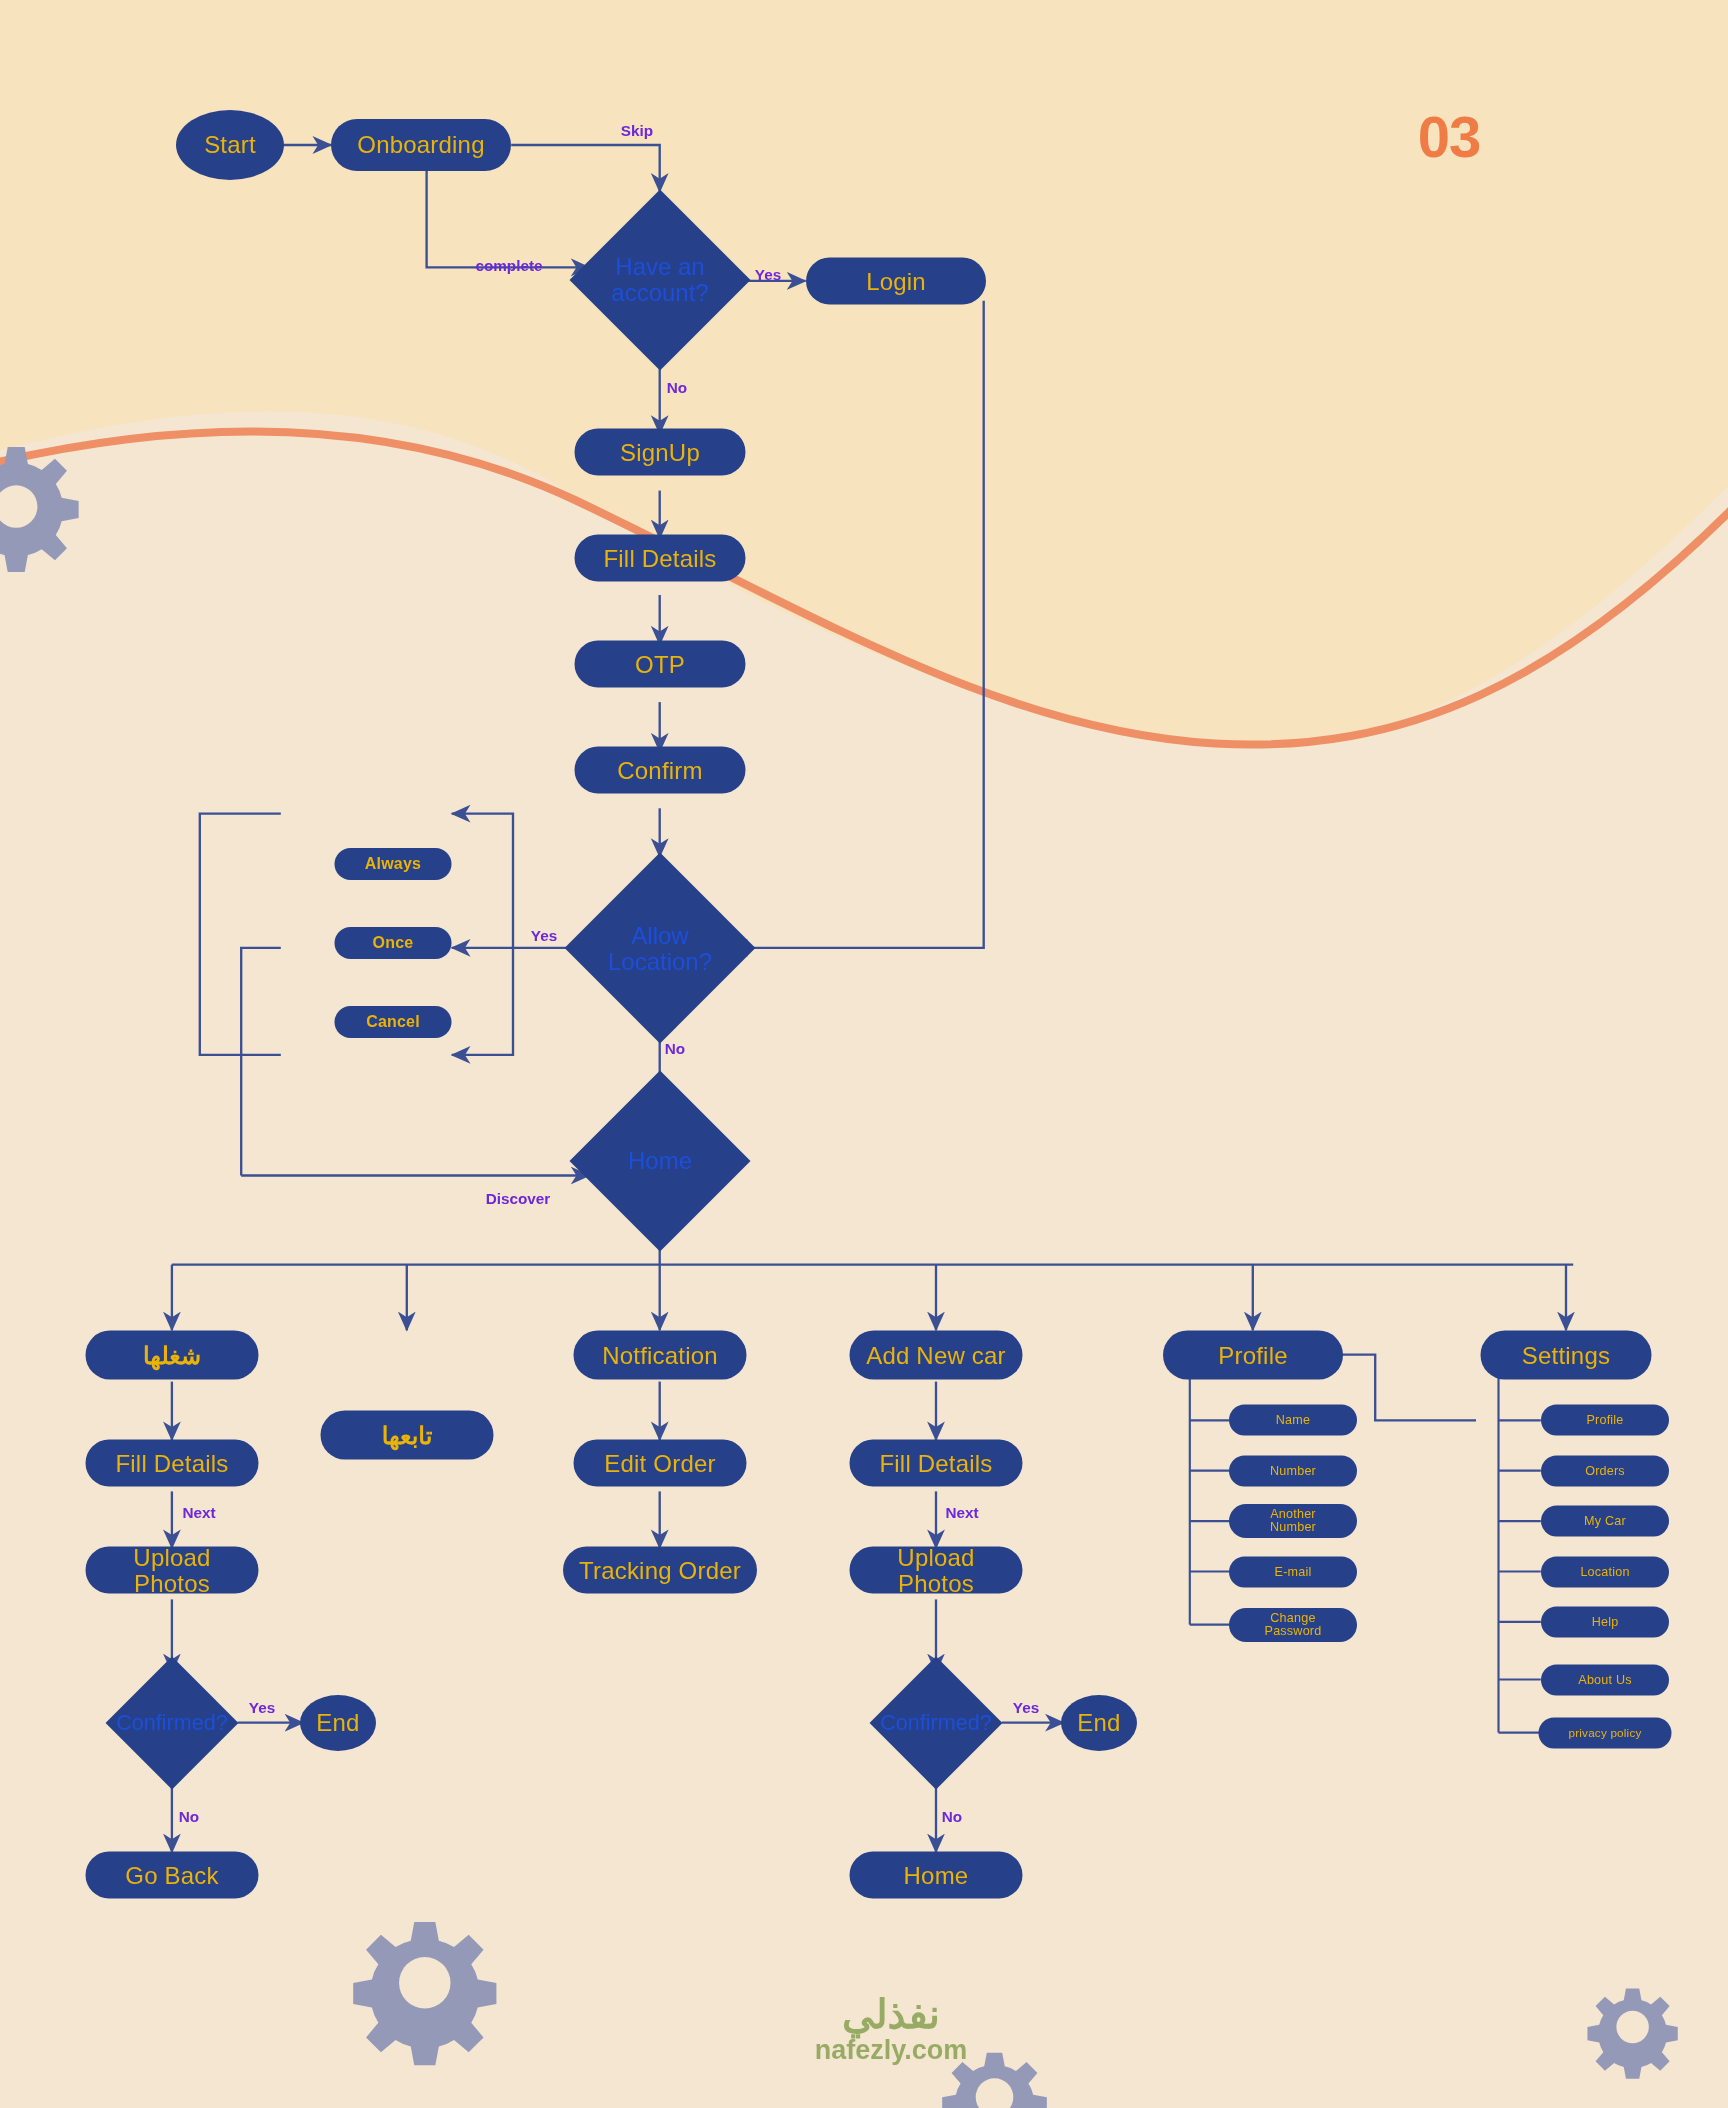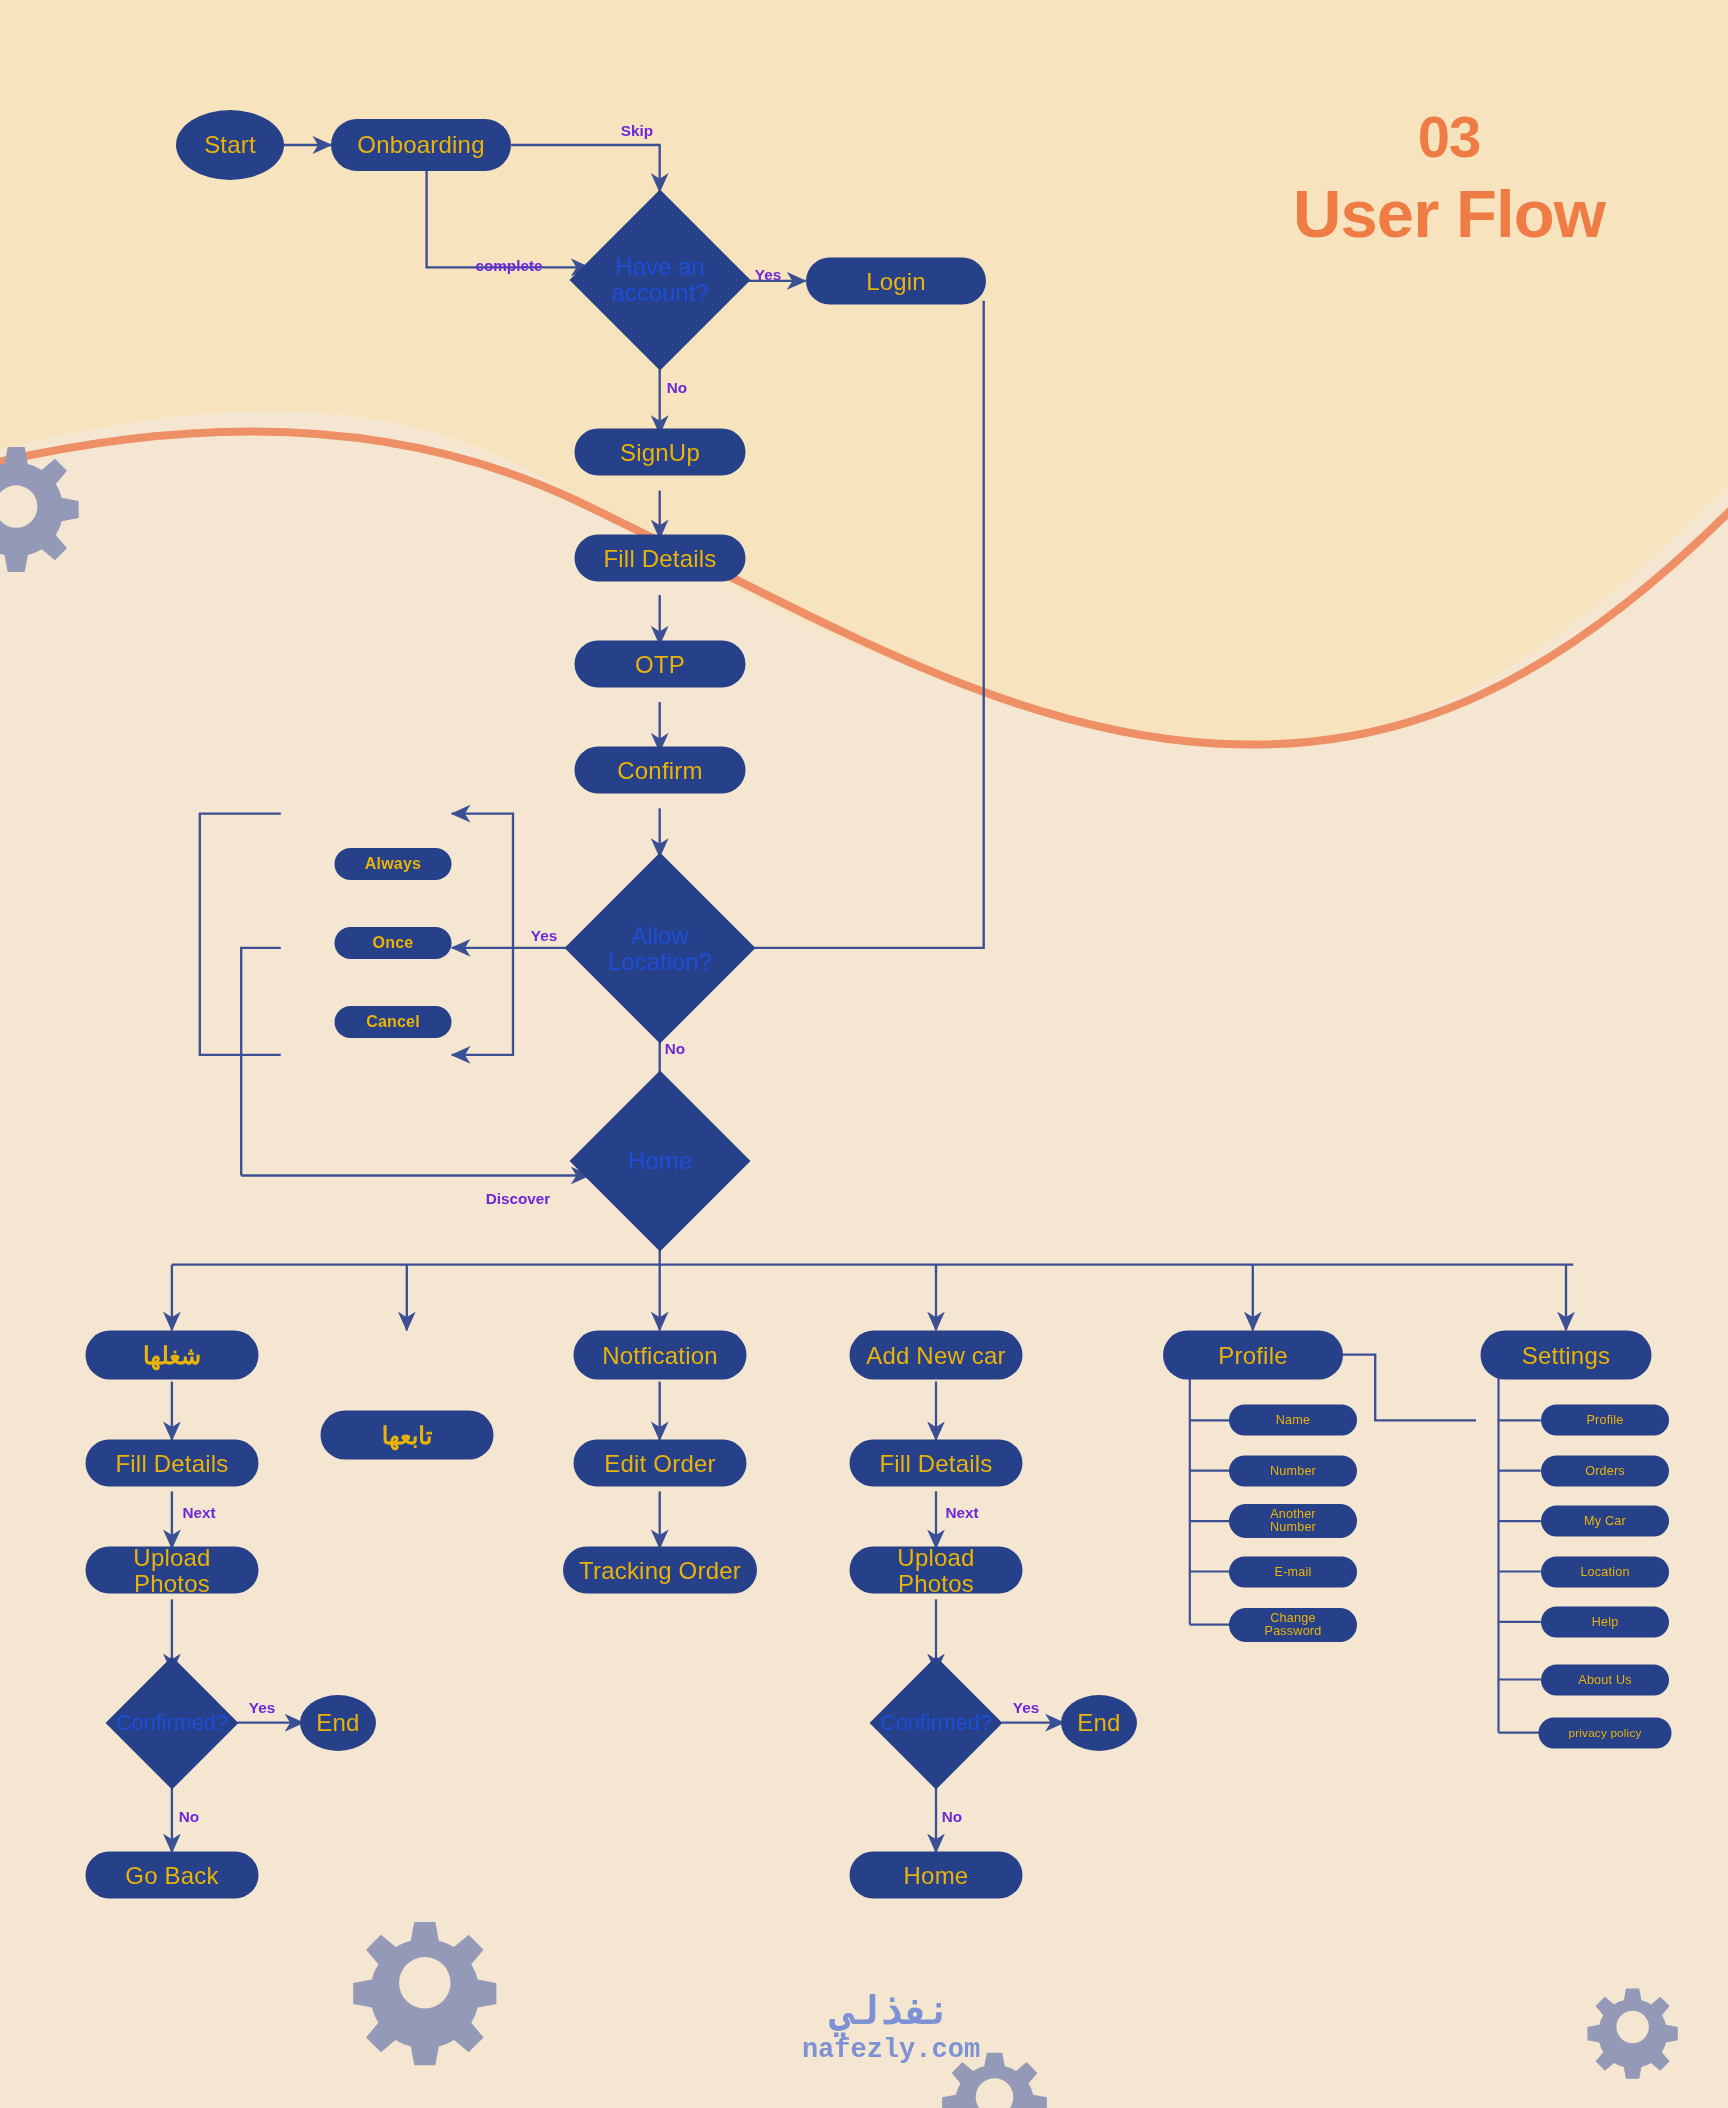--- a/index.html
+++ b/index.html
@@ -78,21 +78,21 @@
     font-weight: 800;
   }
   #title-num  { font-size: 58px; line-height: 1; letter-spacing: -0.9px; }
   #title-text { font-size: 67px; line-height: 1.05; margin-top: 12.6px; letter-spacing: -0.9px; }
 
   .rtl { direction: rtl; font-weight: 700; }
 
   #watermark {
     position: absolute; z-index: 5;
     left: 747px; top: 1994px; width: 288px;
-    text-align: center; color: #1d4ed8; opacity: .55; font-family: Liberation Mono, monospace;
+    text-align: center; color: #4d7c0f; opacity: .55;
   }
   #wm-ar { font-size: 40px; font-weight: 700; line-height: 1; direction: rtl; }
   #wm-en { font-size: 27px; font-weight: 700; line-height: 1.1; margin-top: 1.8px; }
 </style>
 </head>
 <body>
 
 <div id="canvas">
 
   <svg id="bg-svg" viewBox="0 0 1920 2342" preserveAspectRatio="none">
@@ -219,21 +219,20 @@
       <path d="M1665,1690 H1712"></path>
       <path d="M1665,1746 H1712"></path>
       <path d="M1665,1802 H1712"></path>
       <path d="M1665,1866 H1712"></path>
       <path d="M1665,1925 H1712"></path>
     </g>
   </svg>
 
   <div id="title-block">
     <div id="title-num">03</div>
-    <div id="title-text">User Flow</div>
   </div>
 
   <div class="node ellipse" style="left:230px; top:145px; width:108px; height:70px;">Start</div>
   <div class="node pill" style="left:421px; top:145px; width:180px; height:52px;">Onboarding</div>
 
   <div class="diamond-wrap" style="left:660px; top:280px; width:128px; height:128px;">
     <div class="diamond-shape"></div>
     <div class="diamond-label" style="width:171px">Have an
 account?</div>
   </div>

